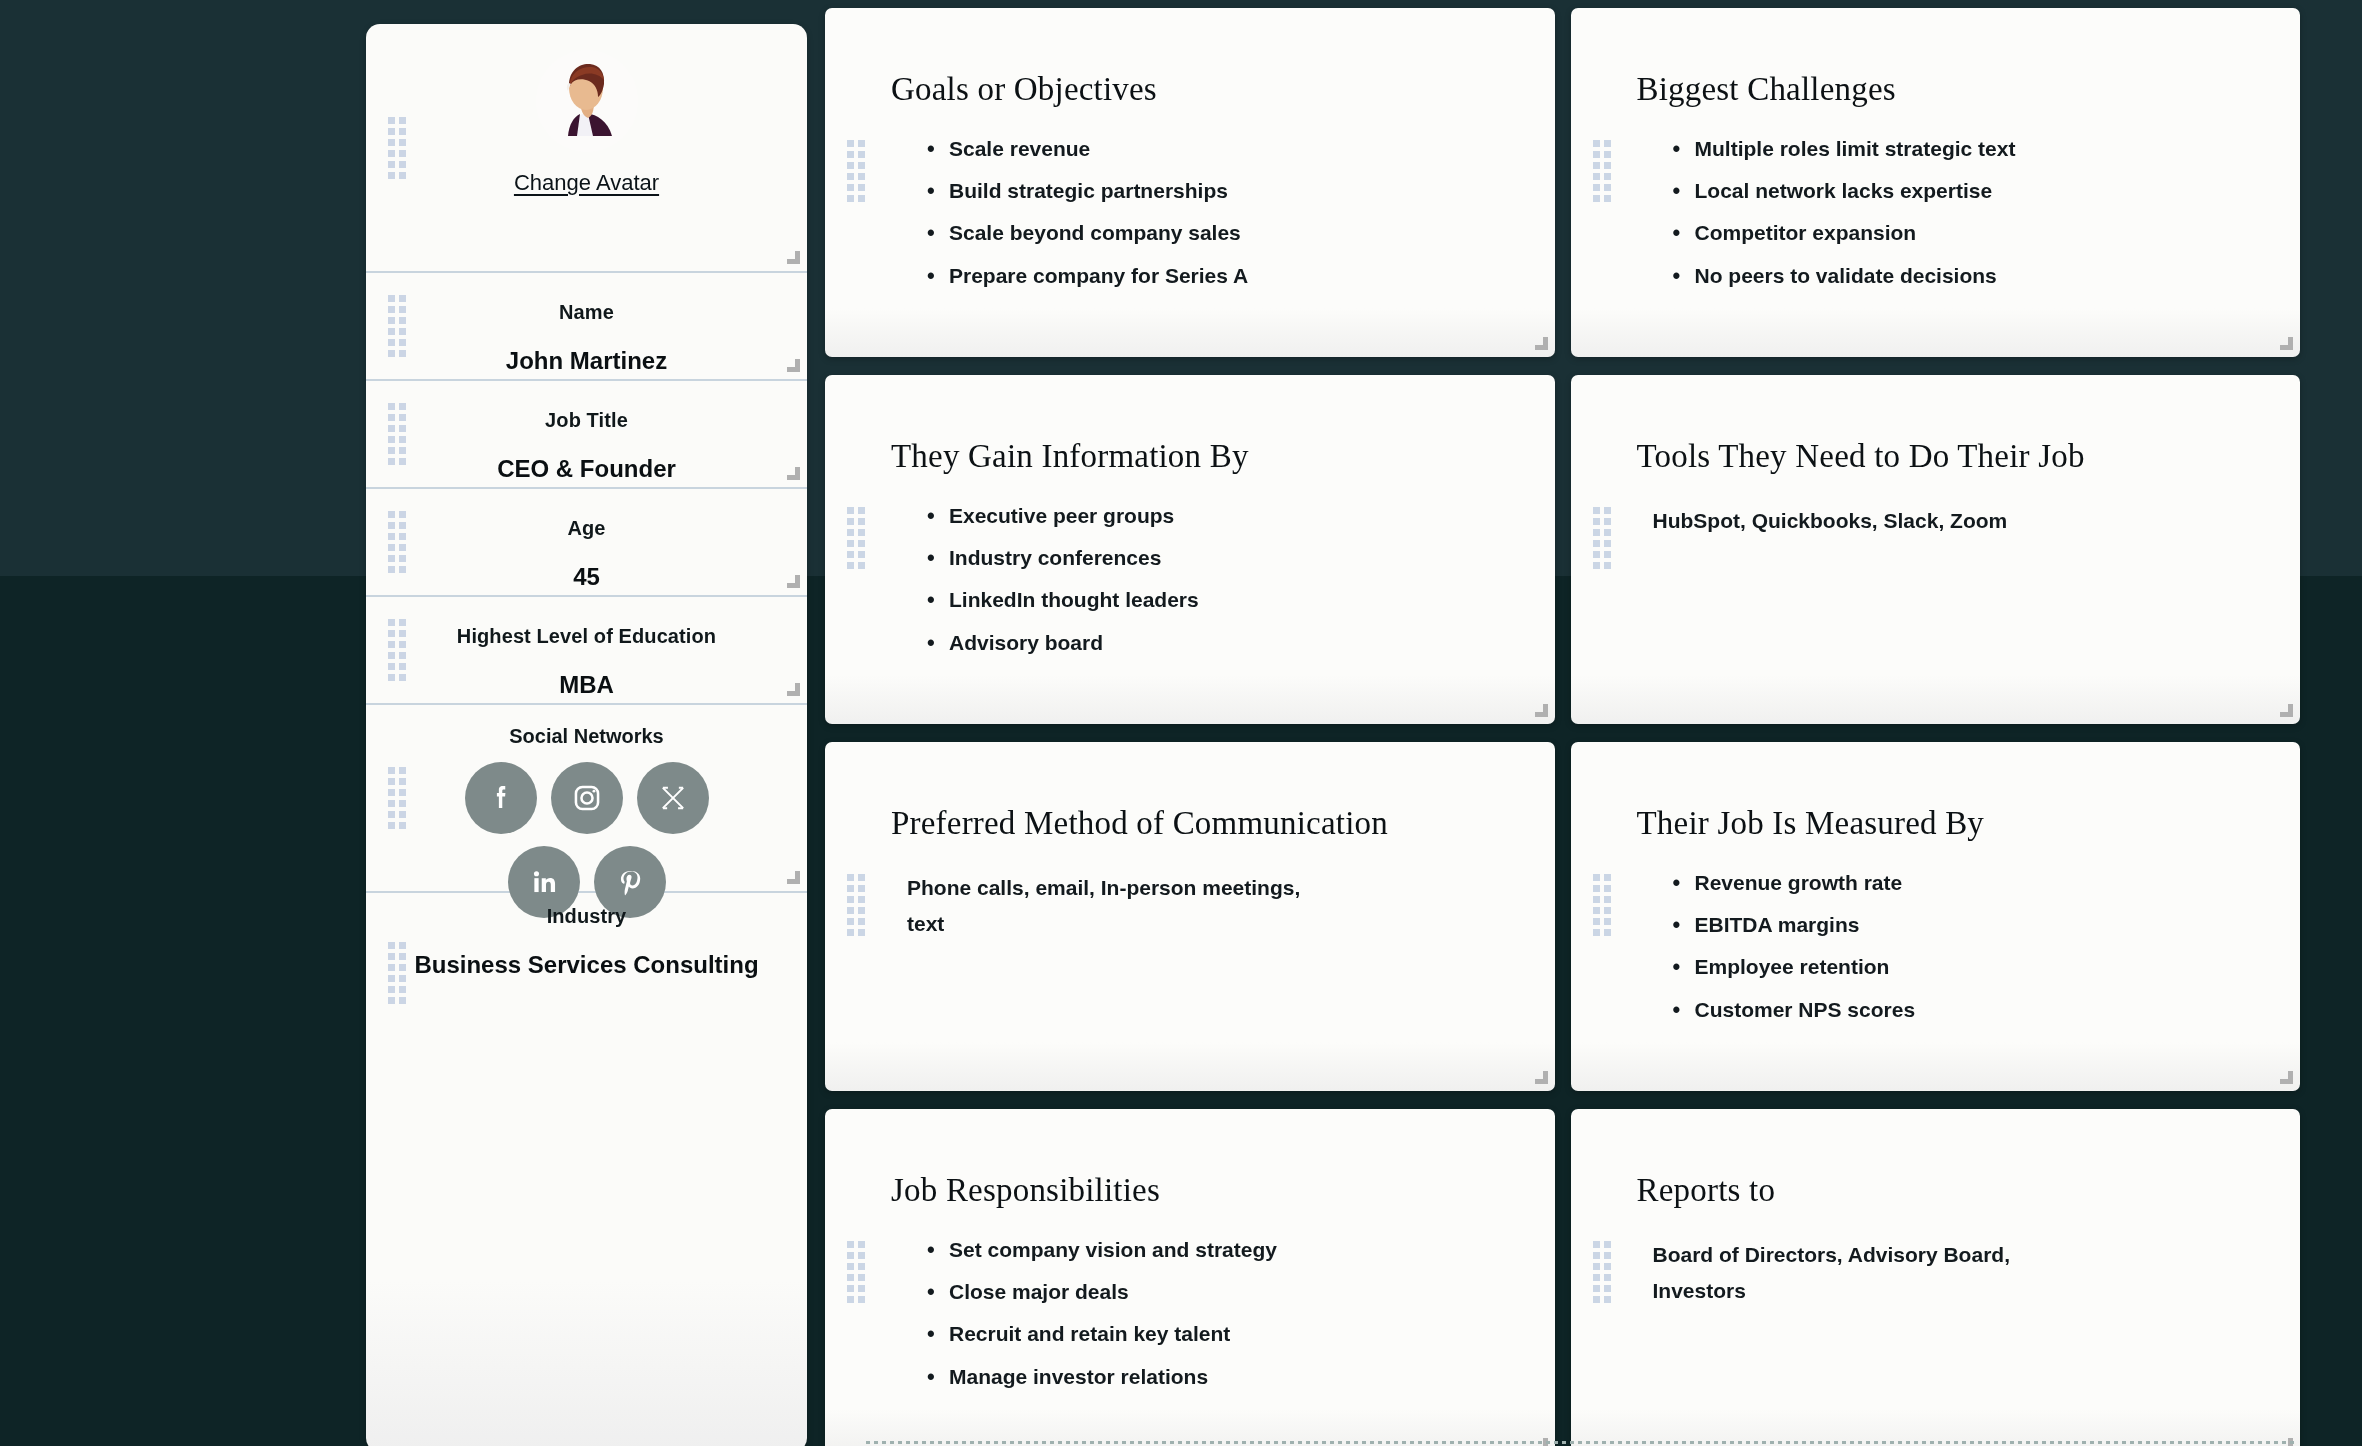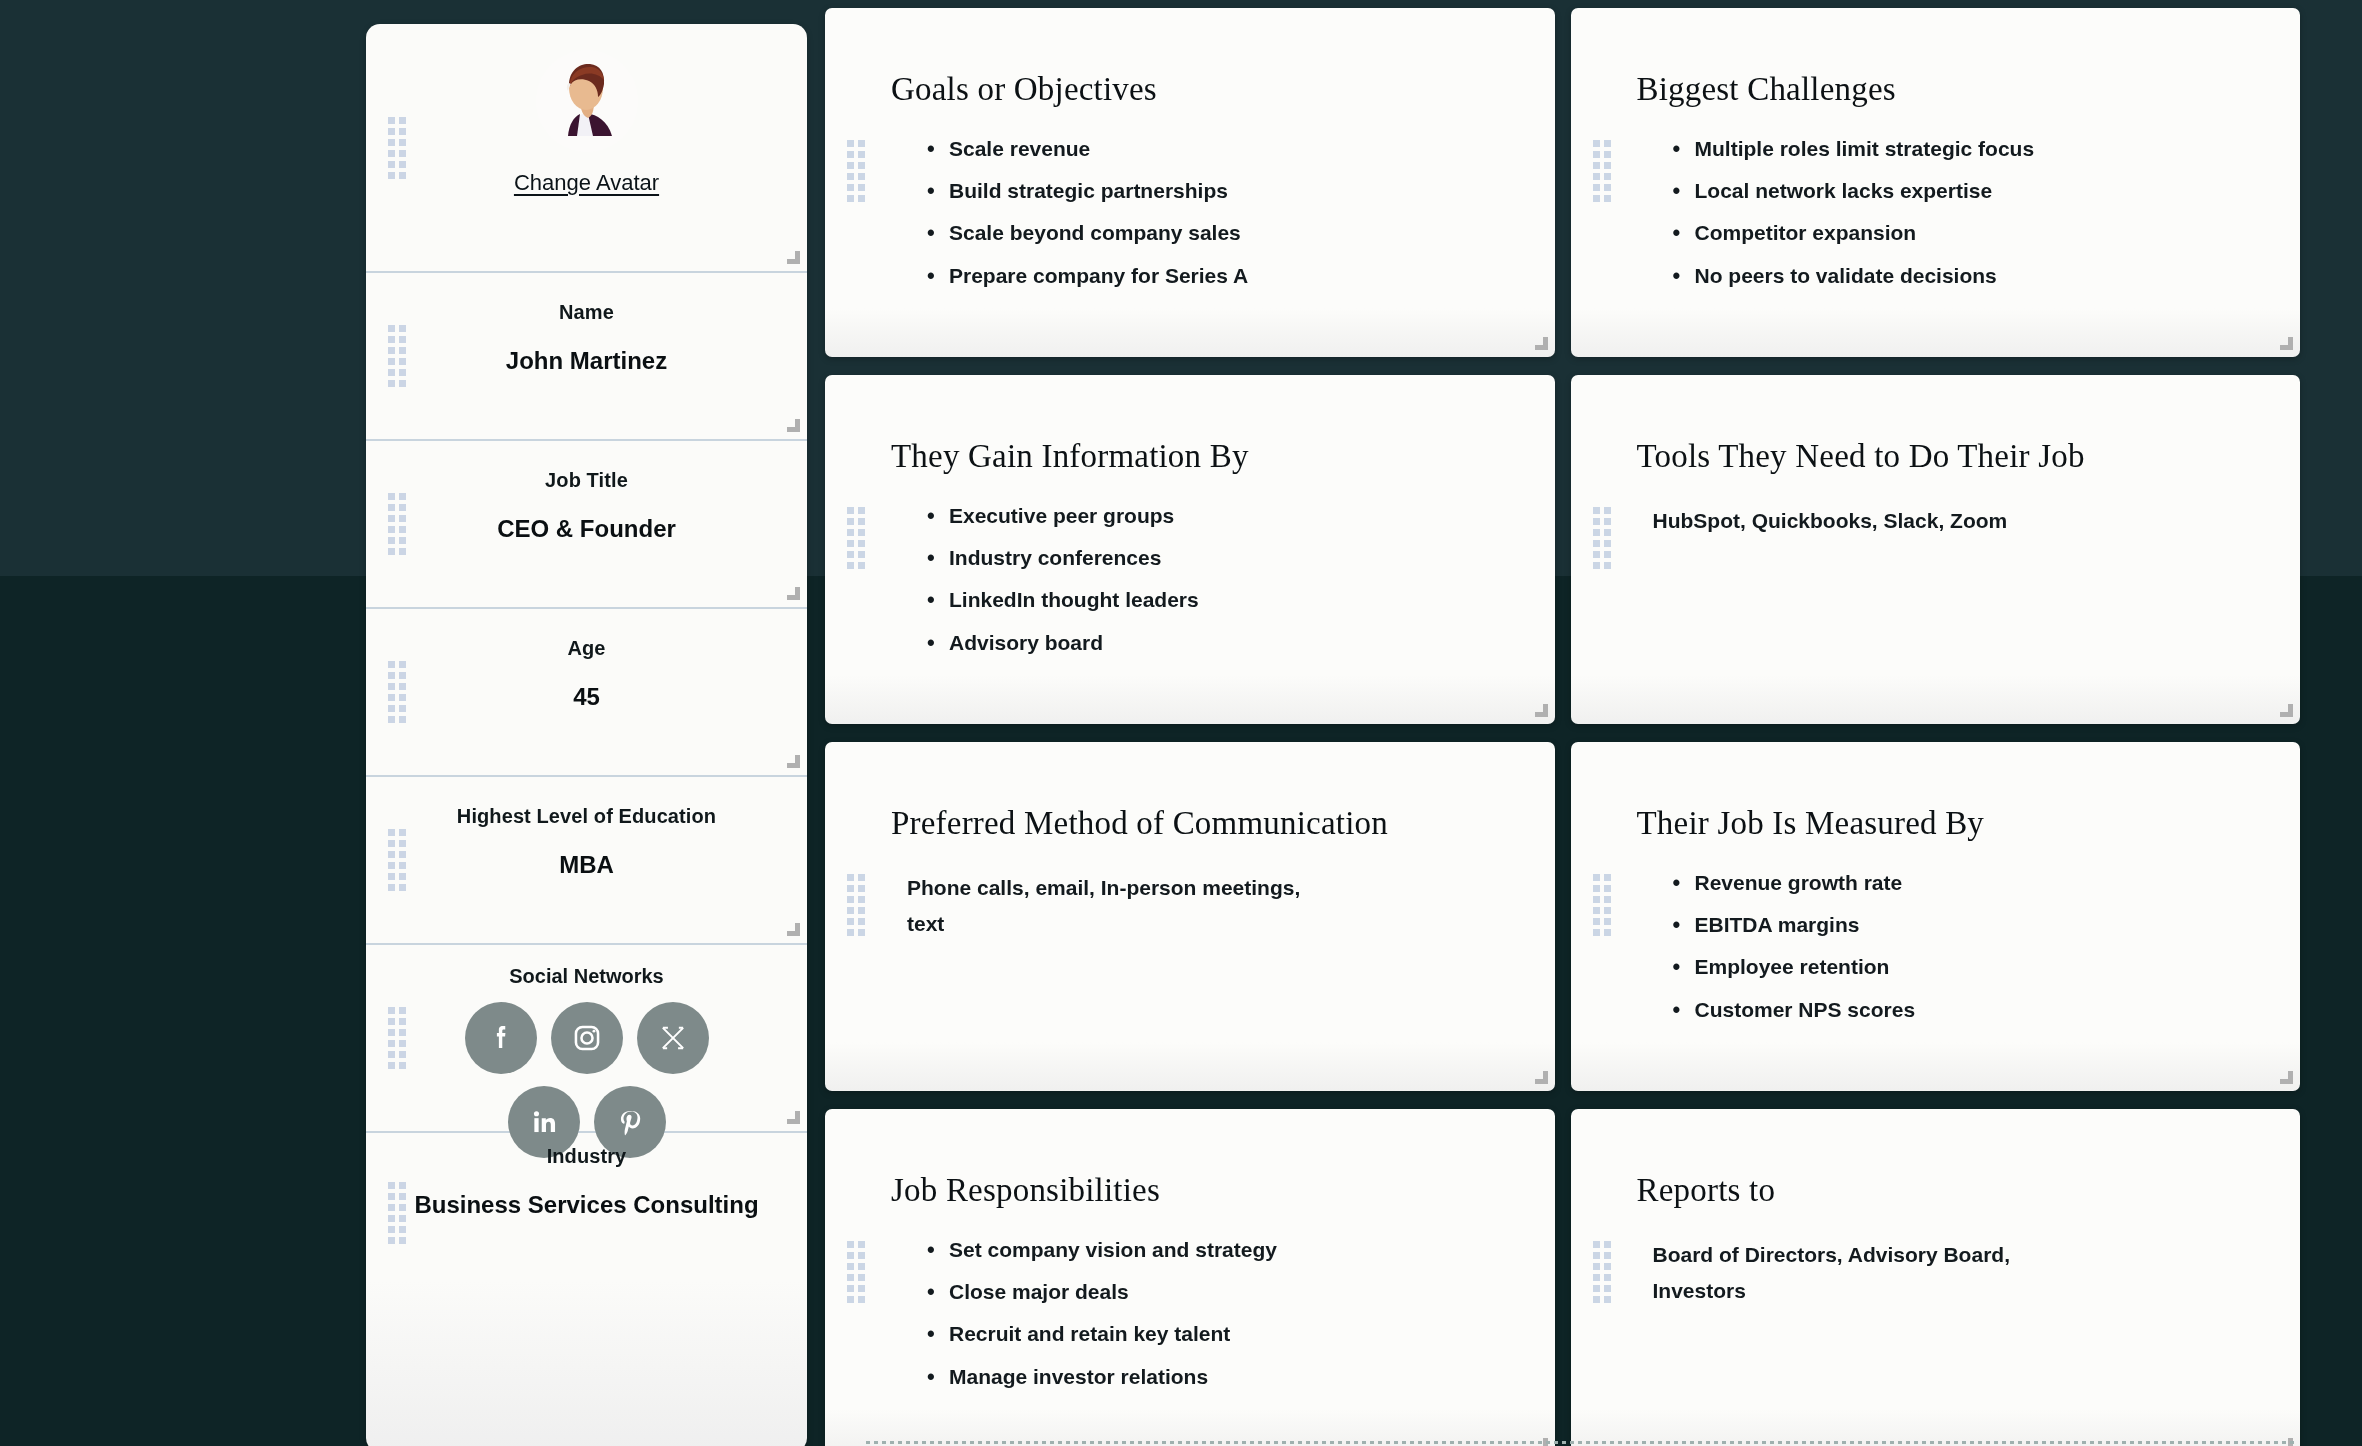--- a/index.html
+++ b/index.html
@@ -56,21 +56,21 @@
   }
 
   .s-block {
     position: relative;
     border-bottom: 2px solid #C8D4DE;
     padding: 0 22px;
   }
   .s-block:last-child { border-bottom: none; }
 
   .s-block.avatar-block { height: 249px; padding-top: 26px; }
-  .s-block.field-block  { height: 168px; padding-top: 28px; }
+  .s-block.field-block  { height: 108px; padding-top: 28px; }
   .s-block.social-block { height: 188px; padding-top: 20px; }
   .s-block.industry-block { height: 160px; padding-top: 12px; border-bottom: none; }
 
   
   .drag-handle {
     position: absolute;
     left: 22px;
     top: 50%;
     transform: translateY(-50%);
     display: grid;
@@ -489,21 +489,21 @@
             <i></i>
             <i></i>
             <i></i>
             <i></i>
             <i></i>
             <i></i>
         </span>
         <h2 class="card-title">Biggest Challenges</h2>
         <div class="card-body">
           <ul class="card-list">
-            <li>Multiple roles limit strategic focus</li>
+            <li>Multiple roles limit strategic text</li>
             <li>Local network lacks expertise</li>
             <li>Competitor expansion</li>
             <li>No peers to validate decisions</li>
           </ul>
         </div>
         <span class="resize-corner"></span>
       </section>
     </div>
 
     <div class="card-row">

